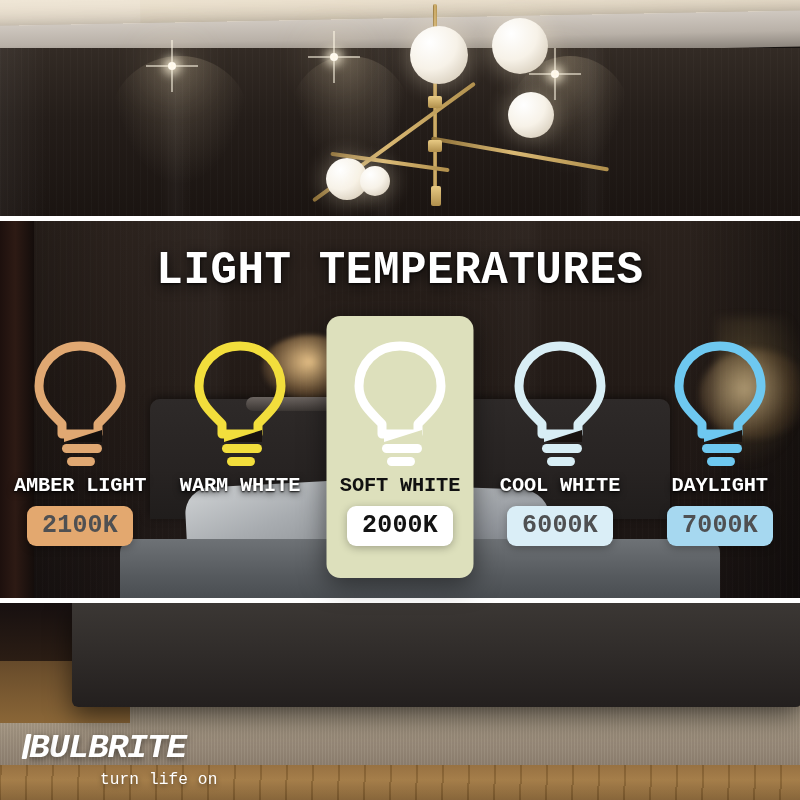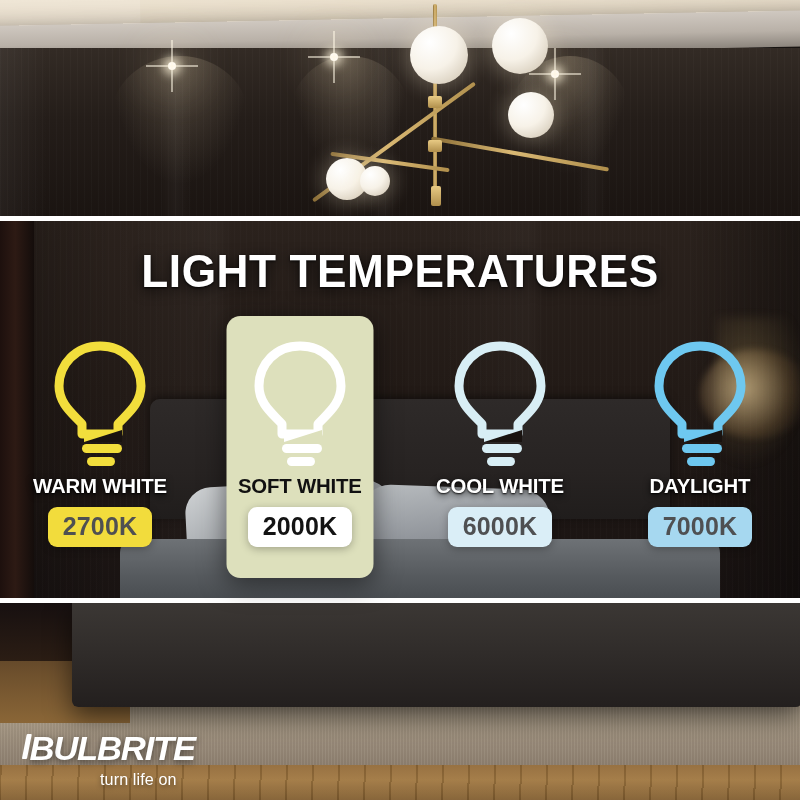--- a/index.html
+++ b/index.html
@@ -11,20 +11,21 @@
   body {
     font-family: "Liberation Sans", sans-serif;
   }
 
   #poster {
     position: relative;
     width: 800px;
     height: 800px;
     overflow: hidden;
     background: #737373;
+    font-family: Liberation Mono, monospace;
   }
 
   
   .band-top {
     position: absolute;
     left: 0; top: 0;
     width: 800px; height: 218px;
     overflow: hidden;
     background:
       linear-gradient(180deg, #efe6d6 0%, #e7dccb 12%, #2a2420 13%, #241e1b 30%, #1d1816 100%);
@@ -460,33 +461,47 @@
     <div class="carpet"></div>
     <div class="floor-left"></div>
     <div class="dark-left-bot"></div>
     <div class="bedbase"></div>
   </div>
 
   <div class="title">LIGHT TEMPERATURES</div>
 
   <div class="temps">
 
+    <div class="temp-col">
+      <span class="bulb-wrap">
+        <svg viewBox="0 0 100 130" aria-hidden="true">
+          <g id="b1">
+            <path d="M50 8 C26 8 9 26 9 48 C9 66 23 76 32 86 L32 96 L68 96 L68 86 C77 76 91 66 91 48 C91 26 74 8 50 8 Z" fill="none" stroke="#e0a872" stroke-width="9" stroke-linejoin="round"></path>
+            <path d="M34 92 L72 92 L72 104 L34 104 Z" fill="#e0a872"></path>
+            <path d="M34 104 L72 92 L72 104 Z" fill="#14100e"></path>
+            <rect x="32" y="106" width="40" height="9" rx="4.5" fill="#e0a872"></rect>
+            <rect x="37" y="119" width="28" height="9" rx="4.5" fill="#e0a872"></rect>
+          </g>
+        </svg>
+      </span>
+      <div class="temp-label">AMBER LIGHT</div>
+      <div class="kelvin" style="background:#e3a86f;">2100K</div>
+    </div>
 
     <div class="temp-col">
       <span class="bulb-wrap">
         <svg viewBox="0 0 100 130" aria-hidden="true">
           <path d="M50 8 C26 8 9 26 9 48 C9 66 23 76 32 86 L32 96 L68 96 L68 86 C77 76 91 66 91 48 C91 26 74 8 50 8 Z" fill="none" stroke="#f2de3c" stroke-width="9" stroke-linejoin="round"></path>
           <path d="M34 92 L72 92 L72 104 L34 104 Z" fill="#f2de3c"></path>
           <path d="M34 104 L72 92 L72 104 Z" fill="#191310"></path>
           <rect x="32" y="106" width="40" height="9" rx="4.5" fill="#f2de3c"></rect>
           <rect x="37" y="119" width="28" height="9" rx="4.5" fill="#f2de3c"></rect>
         </svg>
       </span>
       <div class="temp-label">WARM WHITE</div>
-      <div class="kelvin" style="background:#f2dc3c;">2700K</div>
     </div>
 
     <div class="temp-col featured">
       <div class="card-bg"></div>
       <span class="bulb-wrap">
         <svg viewBox="0 0 100 130" aria-hidden="true">
           <path d="M50 8 C26 8 9 26 9 48 C9 66 23 76 32 86 L32 96 L68 96 L68 86 C77 76 91 66 91 48 C91 26 74 8 50 8 Z" fill="none" stroke="#ffffff" stroke-width="9" stroke-linejoin="round"></path>
           <path d="M34 92 L72 92 L72 104 L34 104 Z" fill="#ffffff"></path>
           <path d="M34 104 L72 92 L72 104 Z" fill="#dde0bc"></path>
           <rect x="32" y="106" width="40" height="9" rx="4.5" fill="#ffffff"></rect>

